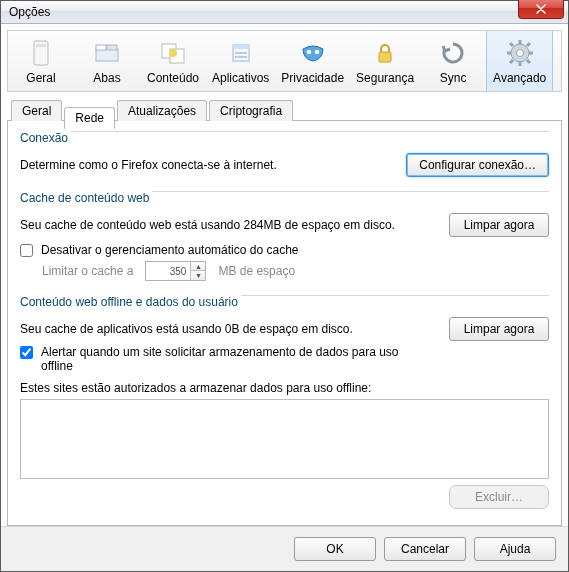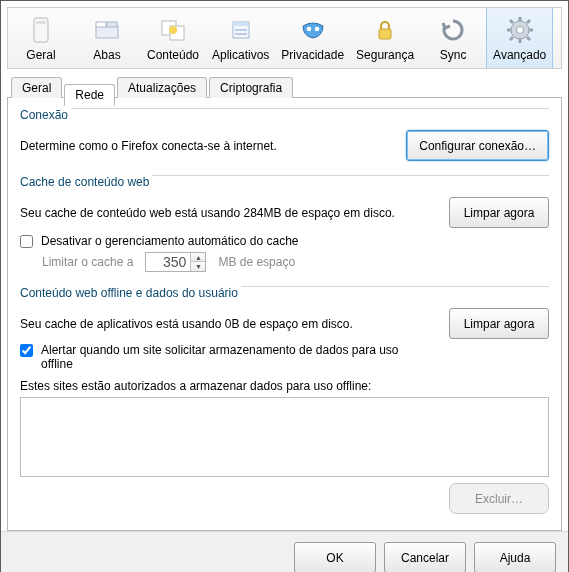--- a/index.html
+++ b/index.html
@@ -49,53 +49,61 @@
   
   .panel { border:1px solid #b7b7b7; border-top:none; padding:10px 12px 12px; flex:1; overflow:auto; }
   .group { margin-bottom:14px; }
   .grp-head {
     display:flex; align-items:flex-start; gap:3px; margin-bottom:8px; color:#0c4a6e;
   }
   .grp-head .line { flex:1; height:1px; background:#d6d6d6; }
   .row { display:flex; align-items:center; justify-content:space-between; margin:4px 0; gap:10px; }
   .row .text { flex:1; }
   .btn {
-    min-width:100px; height:31px; padding:0 12px; font-size:12px;
+    min-width:100px; height:24px; padding:0 12px; font-size:12px;
     background:linear-gradient(to bottom,#fefefe,#e7e7e7);
     border:1px solid #9a9a9a; border-radius:3px; cursor:pointer;
     display:inline-flex; align-items:center; justify-content:center;
   }
   .btn:disabled { color:#8c8c8c; background:#f1f1f1; border-color:#c6c6c6; cursor:default;border-radius:7px; }
   .btn.focus { border-color:#3d91d1; box-shadow:0 0 0 1px #7ebef0 inset, 0 0 2px #7ebef0; }
   .chk-row { display:flex; align-items:flex-start; gap:6px; margin:6px 0 4px 0; }
   input[type="checkbox"] { width:13px; height:13px; margin:1px 2px 0 0; }
   .subline { display:flex; align-items:center; gap:12px; margin-left:22px; color:#8a8a8a; }
   .spinner {
     display:inline-flex; align-items:center; border:1px solid #b2b2b2; height:20px; background:#fff;
   }
   .spinner input {
-    width:44px; border:none; outline:none; text-align:right; padding:0 4px; height:18px; font-size:14px; color:#555; background:#fff;
+    width:44px; border:none; outline:none; text-align:right; padding:0 4px; height:18px; font-size:10px; color:#555; background:#fff;
   }
   .spinner .spin-btns { display:flex; flex-direction:column; border-left:1px solid #c0c0c0;}
   .spinner .spin-btns div { width:14px; height:9px; display:flex; align-items:center; justify-content:center; font-size:7px; color:#555; background:linear-gradient(#fdfdfd,#ececec); cursor:pointer;}
   .spinner .spin-btns div:first-child{ border-bottom:1px solid #c0c0c0;}
   .listbox {
     width:100%; height:80px; border:1px solid #bdbdbd; background:#fff; margin-top:4px;
   }
   .right-align { display:flex; justify-content:flex-end; margin-top:6px; }
   .bottombar {
     border-top:1px solid #d7d7d7; padding:10px 12px; display:flex; justify-content:flex-end; gap:8px;
     background:#f0f0f0;
   }
 </style>
 </head>
 <body>
 
 <div class="window">
 
+  <div class="titlebar">
+    <span class="title">Opções</span>
+    <div class="close-btn">
+      <svg width="10" height="10" viewBox="0 0 10 10">
+        <path d="M1 1 L9 9 M9 1 L1 9" stroke="#fff" stroke-width="1.6" stroke-linecap="round"></path>
+      </svg>
+    </div>
+  </div>
 
   <div class="client">
 
     <div class="toolbar">
       <div class="tbtn">
         <span class="ticon">
           <svg width="28" height="28">
               <rect x="7" y="2" width="14" height="24" rx="2" fill="#f6f6f6" stroke="#b9b9b9"></rect>
               <rect x="9" y="5" width="10" height="3" fill="#e0e0e0"></rect>
             </svg>

